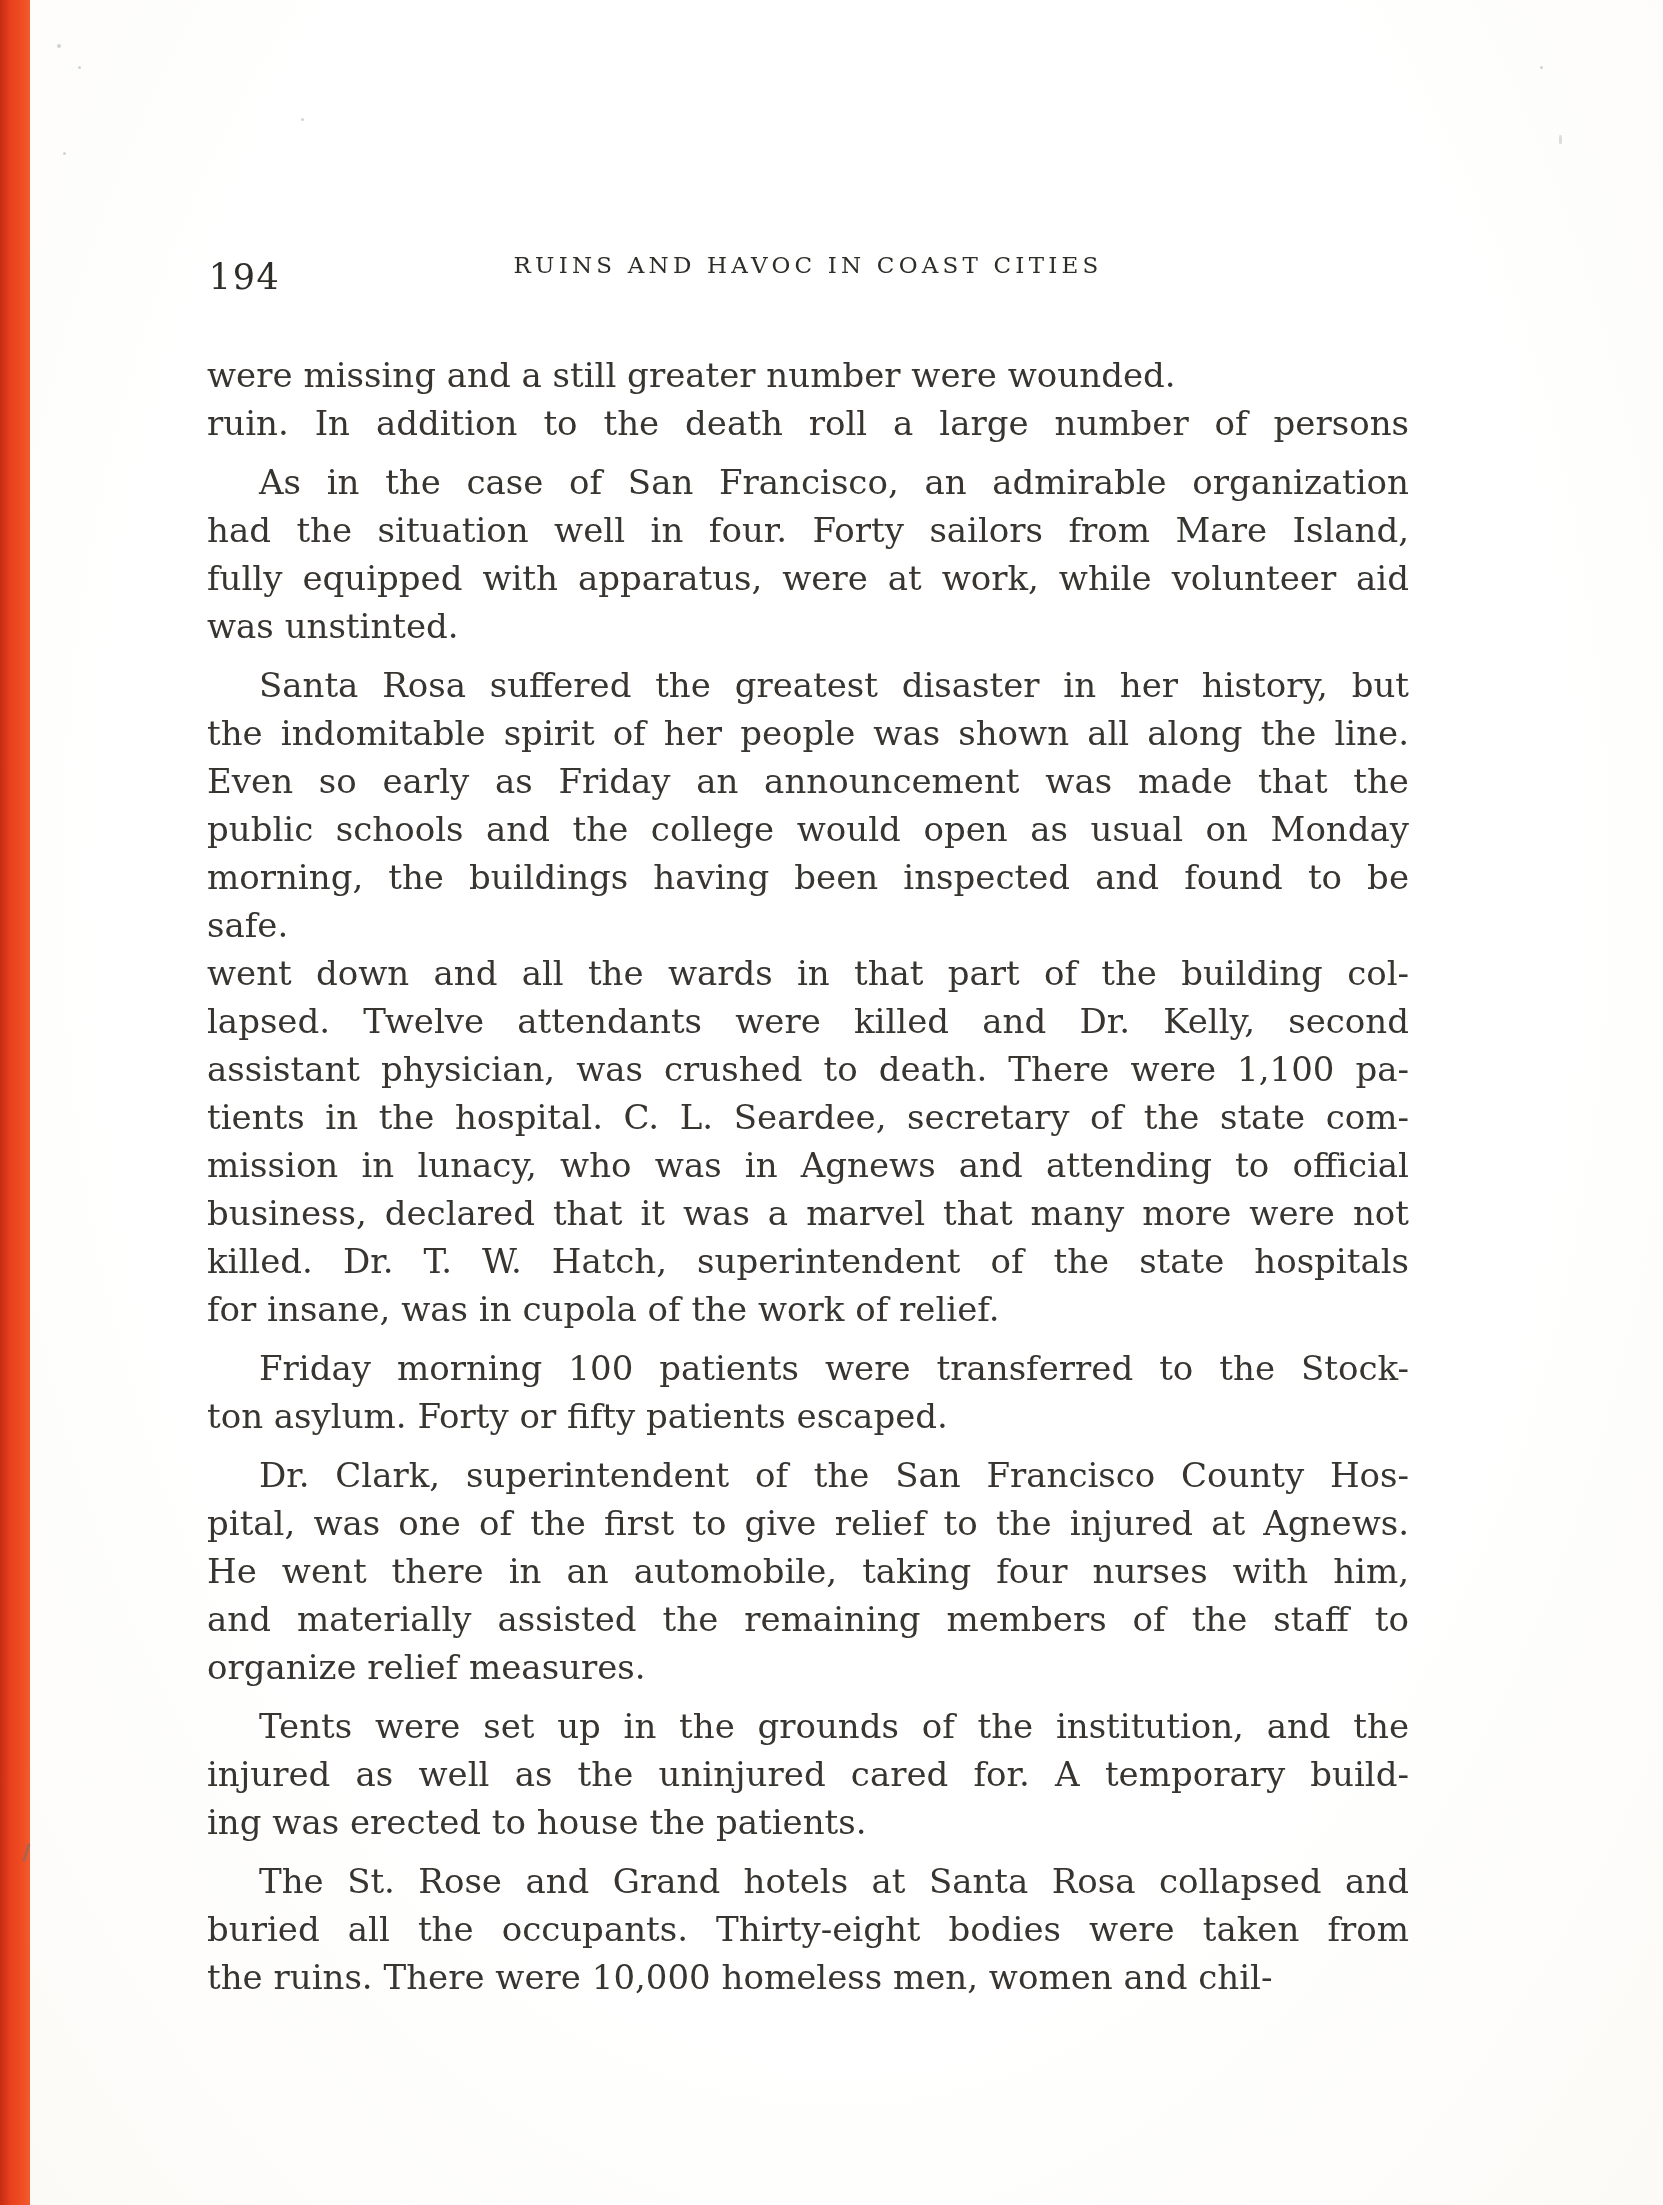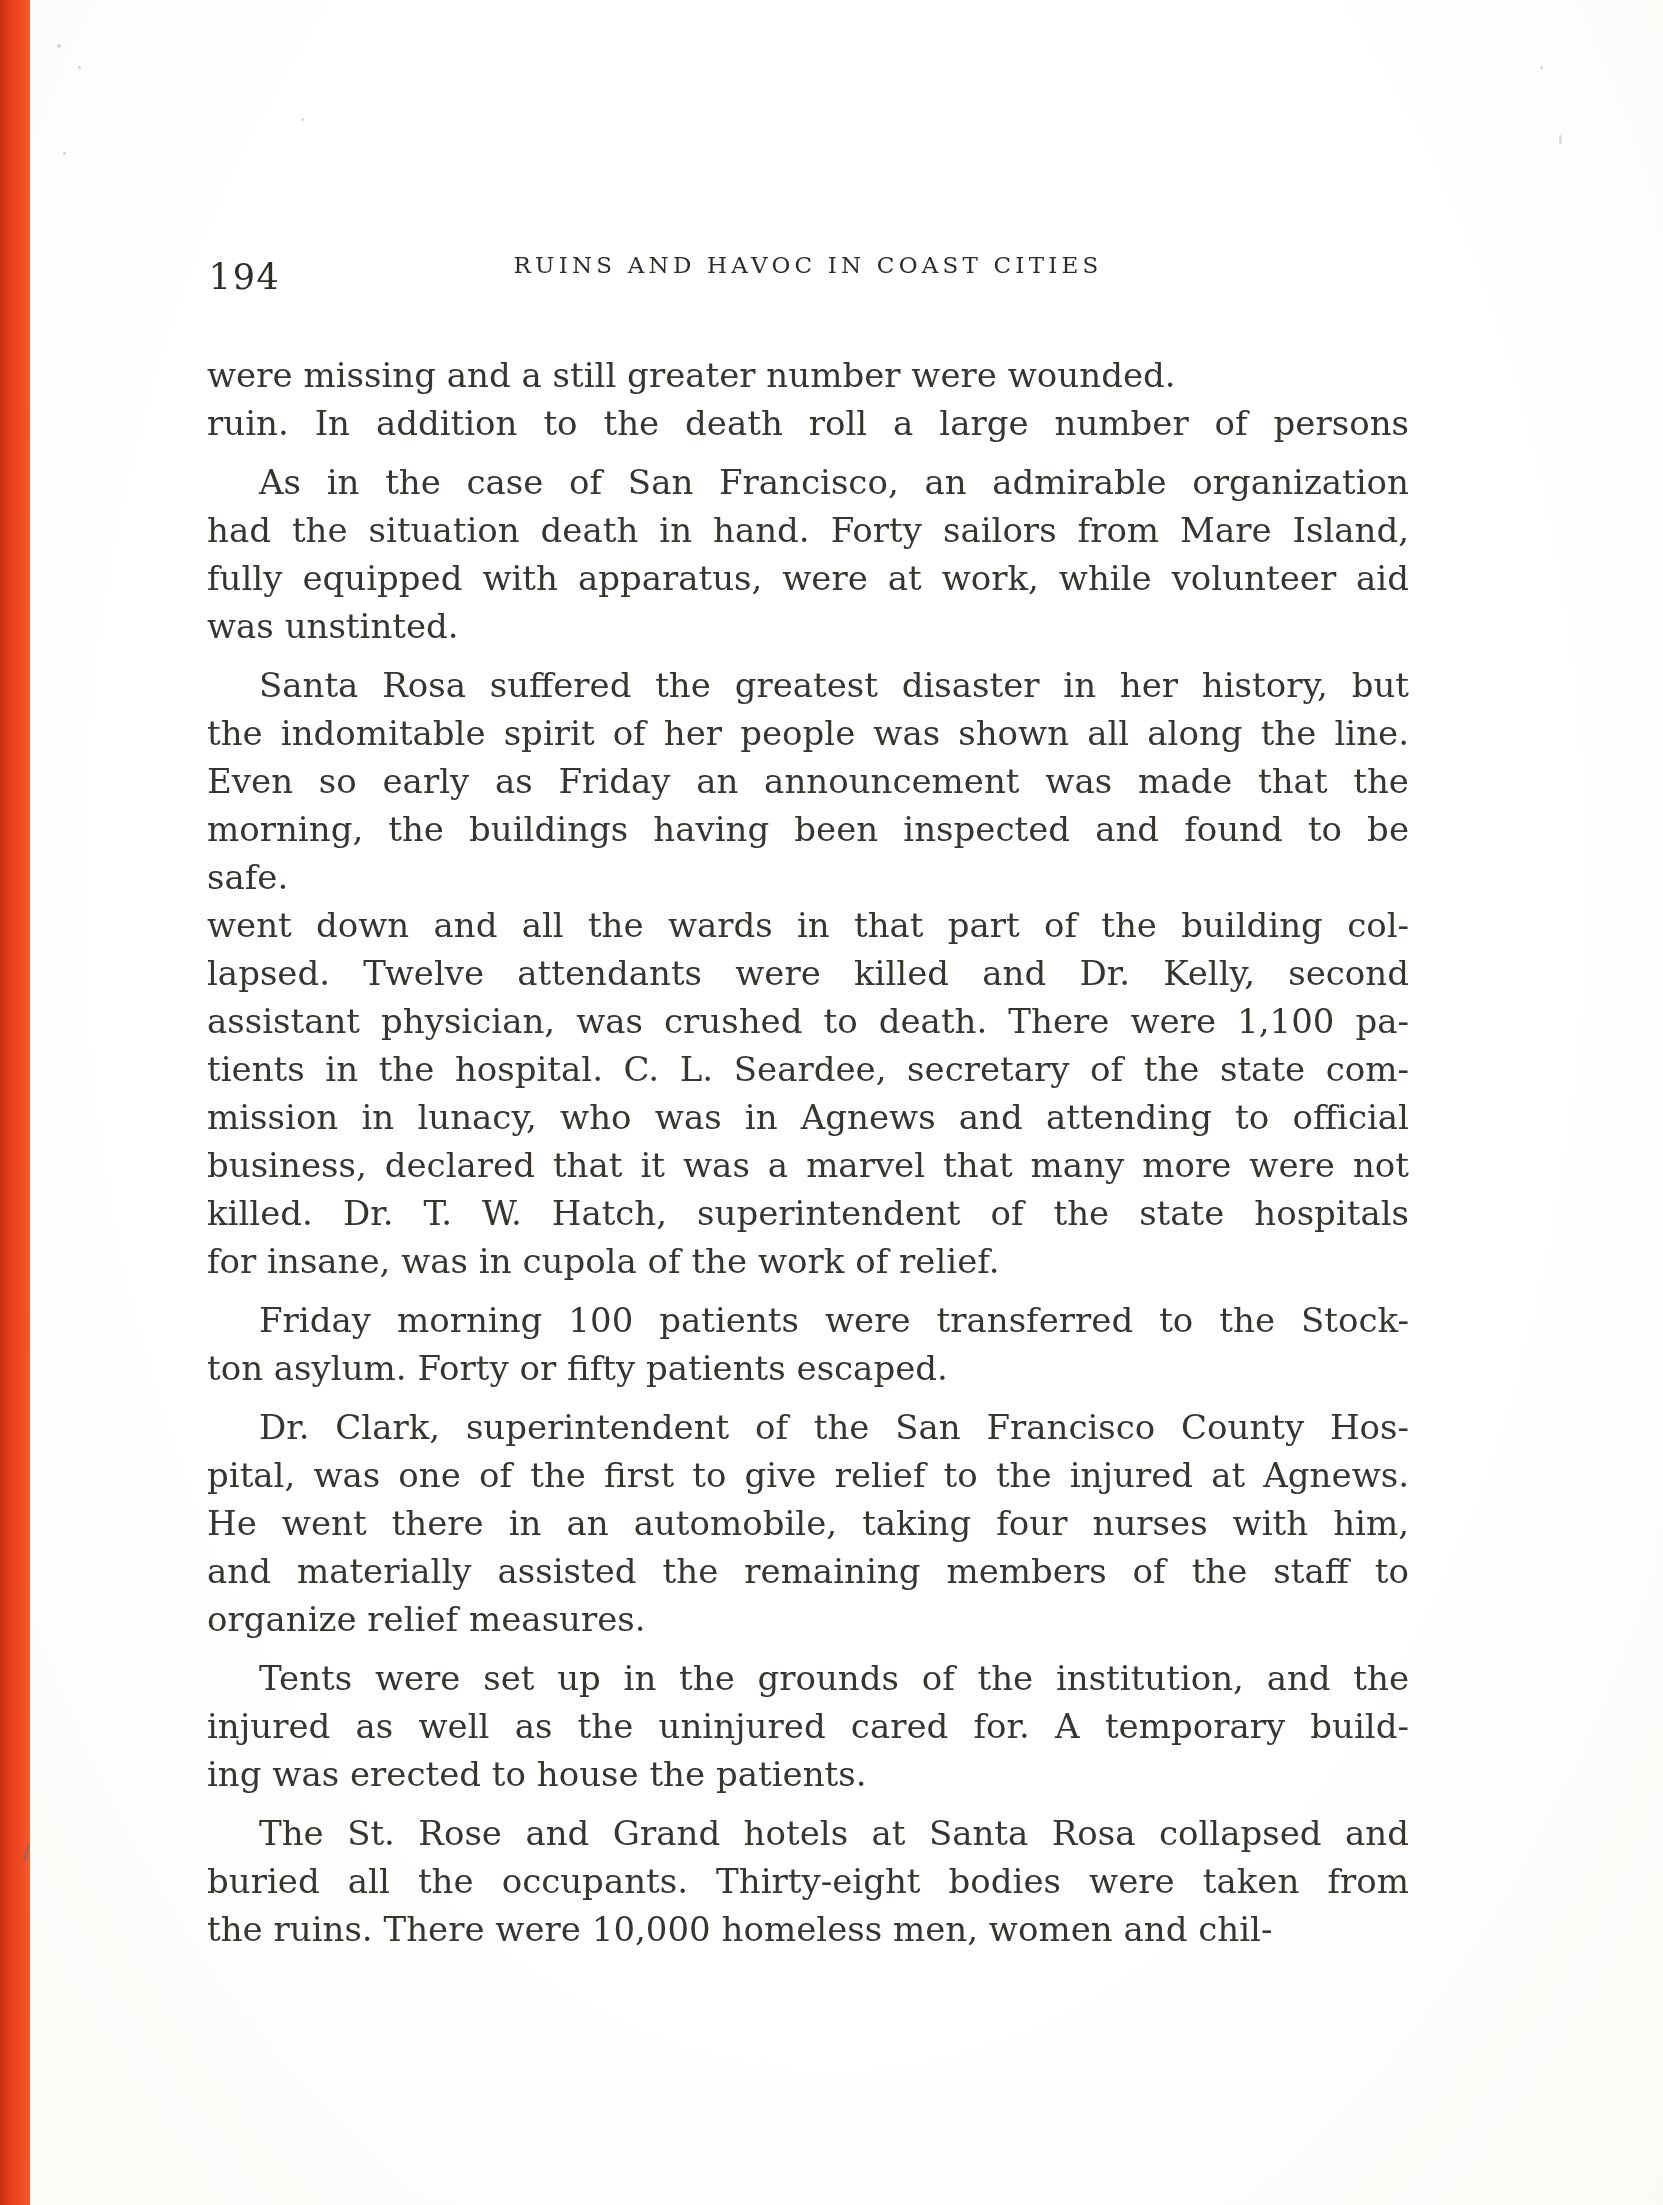--- a/index.html
+++ b/index.html
@@ -103,26 +103,27 @@
 
   <div class="content">
     <div class="header">
       <span class="page-num">194</span>
       <span class="title">RUINS AND HAVOC IN COAST CITIES</span>
     </div>
     <div class="body">
         <div class="line last">were missing and a still greater number were wounded.</div>
         <div class="line">ruin.  In addition to the death roll a large number of persons</div>
         <div class="line indent">As in the case of San Francisco, an admirable organization</div>
-        <div class="line">had the situation death in hand.  Forty sailors from Mare Island,</div>
+        <div class="line">had the situation well in four.  Forty sailors from Mare Island,</div>
         <div class="line">fully equipped with apparatus, were at work, while volunteer aid</div>
         <div class="line last">was unstinted.</div>
         <div class="line indent">Santa Rosa suffered the greatest disaster in her history, but</div>
         <div class="line">the indomitable spirit of her people was shown all along the line.</div>
         <div class="line">Even so early as Friday an announcement was made that the</div>
+        <div class="line">public schools and the college would open as usual on Monday</div>
         <div class="line">morning, the buildings having been inspected and found to be</div>
         <div class="line last">safe.</div>
         <div class="line">went down and all the wards in that part of the building col-</div>
         <div class="line">lapsed.  Twelve attendants were killed and Dr. Kelly, second</div>
         <div class="line">assistant physician, was crushed to death.  There were 1,100 pa-</div>
         <div class="line">tients in the hospital.  C. L. Seardee, secretary of the state com-</div>
         <div class="line">mission in lunacy, who was in Agnews and attending to official</div>
         <div class="line">business, declared that it was a marvel that many more were not</div>
         <div class="line">killed.  Dr. T. W. Hatch, superintendent of the state hospitals</div>
         <div class="line last">for insane, was in cupola of the work of relief.</div>

